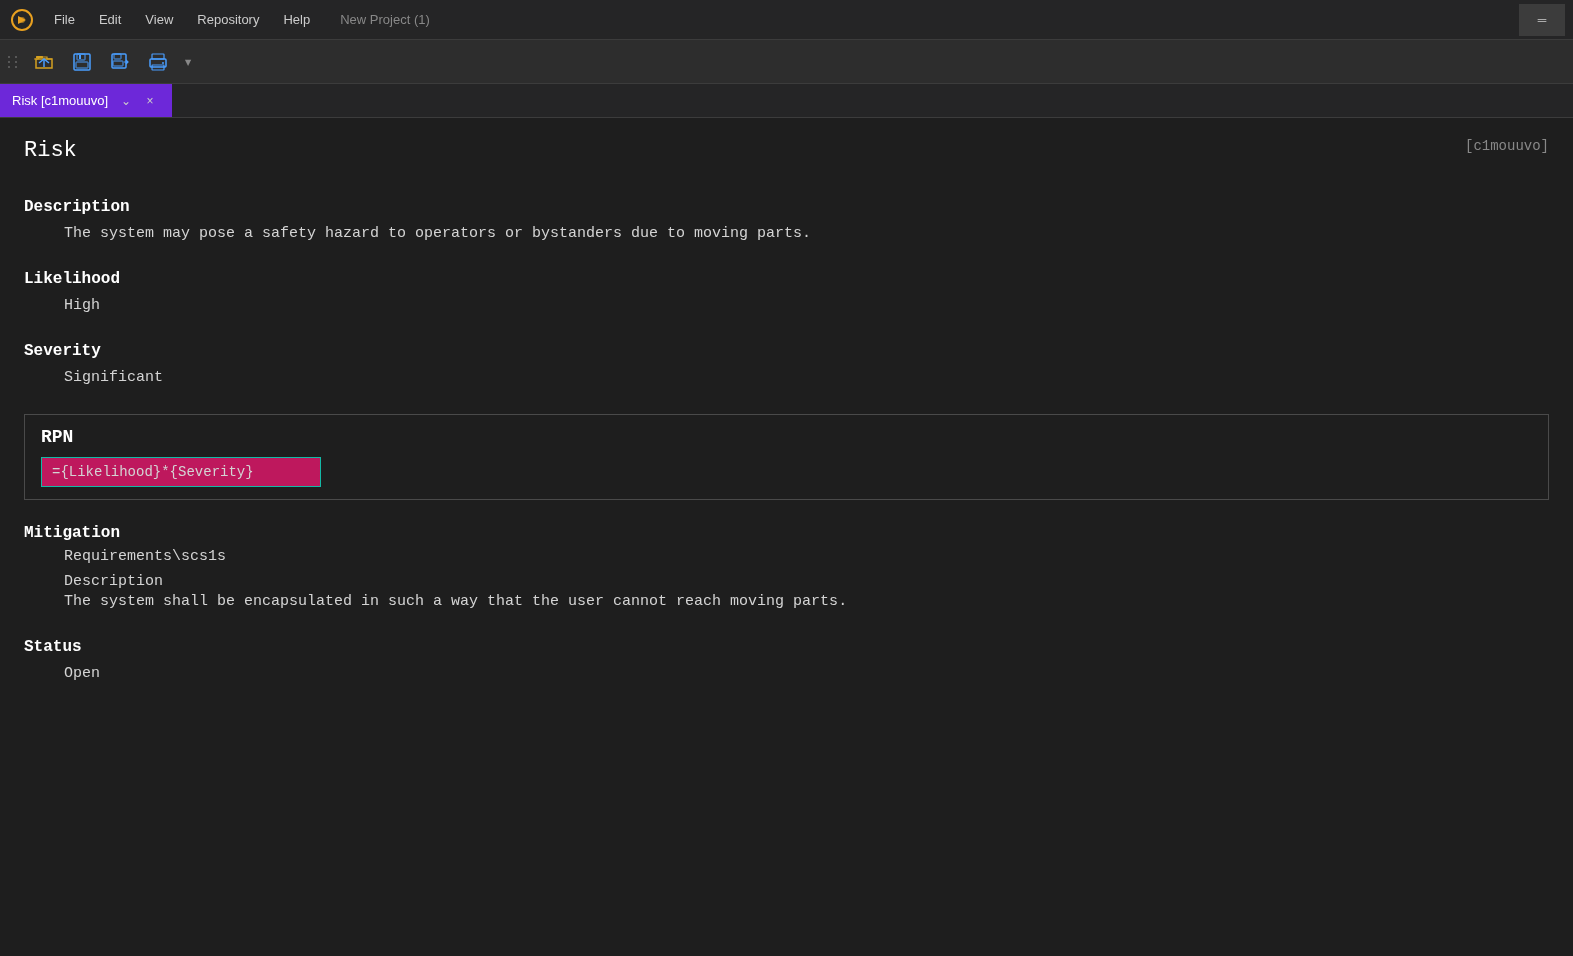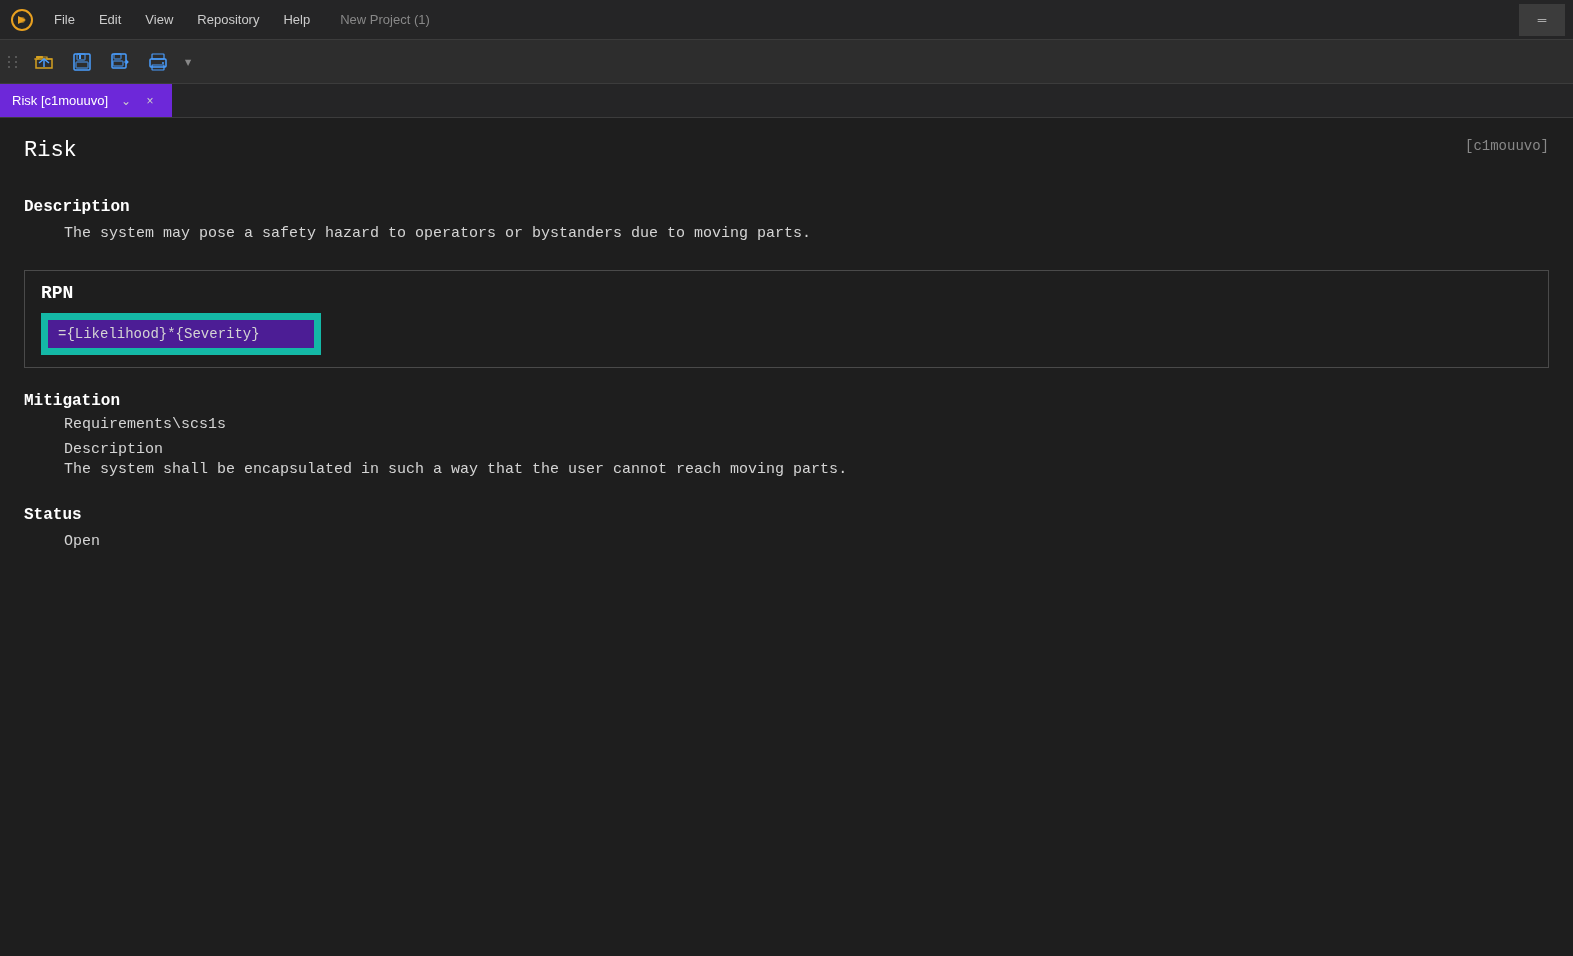--- a/index.html
+++ b/index.html
@@ -244,22 +244,22 @@
 
     .rpn-label {
       font-size: 18px;
       font-weight: bold;
       color: #ffffff;
       font-family: 'Consolas', 'Courier New', monospace;
       margin-bottom: 10px;
     }
 
     .rpn-input {
-      background-color: #4c1d95;
-      border: 7px solid #14b8a6;
+      background-color: #be185d;
+      border: 1px solid #14b8a6;
       padding: 6px 10px;
       color: #d4d4d4;
       font-family: 'Consolas', 'Courier New', monospace;
       font-size: 14px;
       min-width: 280px;
       outline: none;
     }
 
     .mitigation-sub {
       padding-left: 40px;
@@ -382,21 +382,29 @@
   <div class="doc-header">
     <h1 class="doc-title">Risk</h1>
     <span class="doc-id">[c1mouuvo]</span>
   </div>
 
   <div class="section">
     <div class="section-label">Description</div>
     <div class="section-value">The system may pose a safety hazard to operators or bystanders due to moving parts.</div>
   </div>
 
-
+  <div class="section">
+    <div class="section-label">Likelihood</div>
+    <div class="section-value">High</div>
+  </div>
+
+  <div class="section">
+    <div class="section-label">Severity</div>
+    <div class="section-value">Significant</div>
+  </div>
 
   <div class="rpn-section">
     <div class="rpn-label">RPN</div>
     <input class="rpn-input" type="text" value="={Likelihood}*{Severity}" style="">
   </div>
 
   <div class="section">
     <div class="section-label">Mitigation</div>
     <div class="mitigation-sub">Requirements\scs1s</div>
     <div class="mitigation-desc-label">Description</div>

